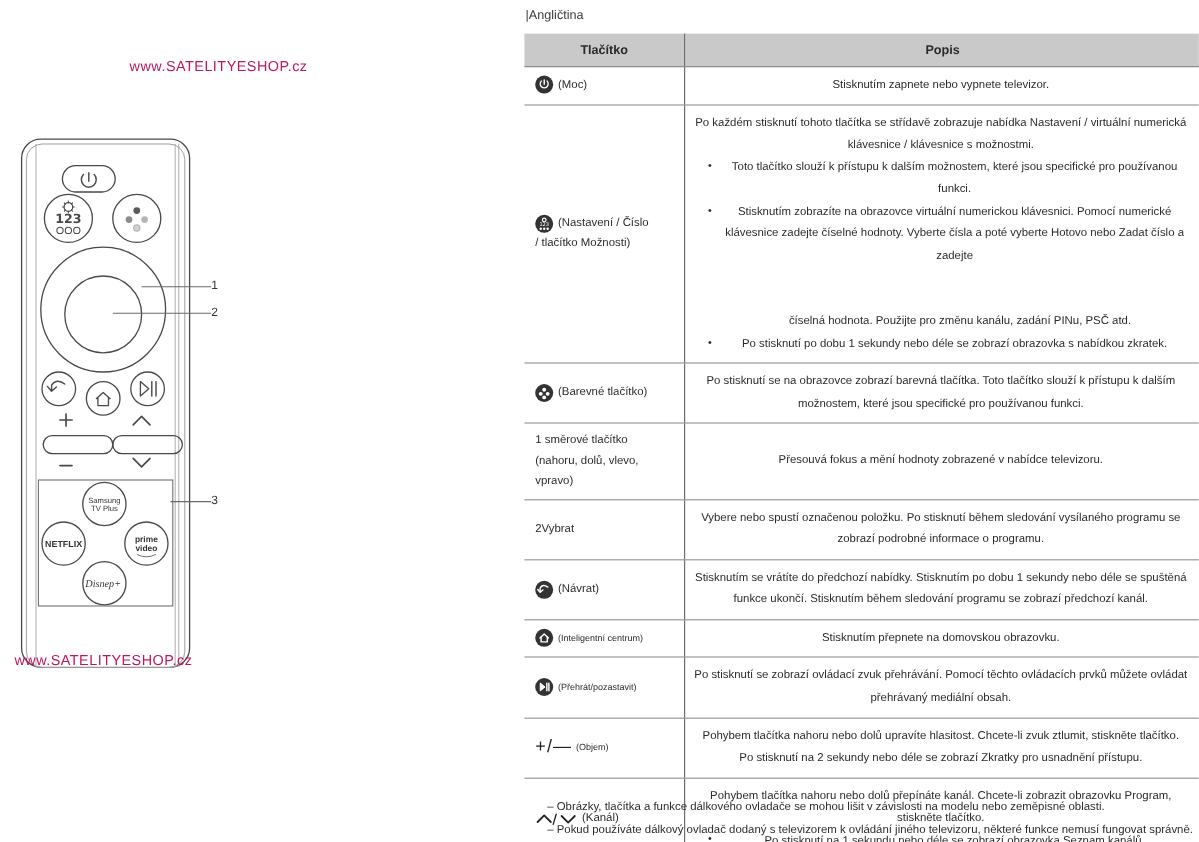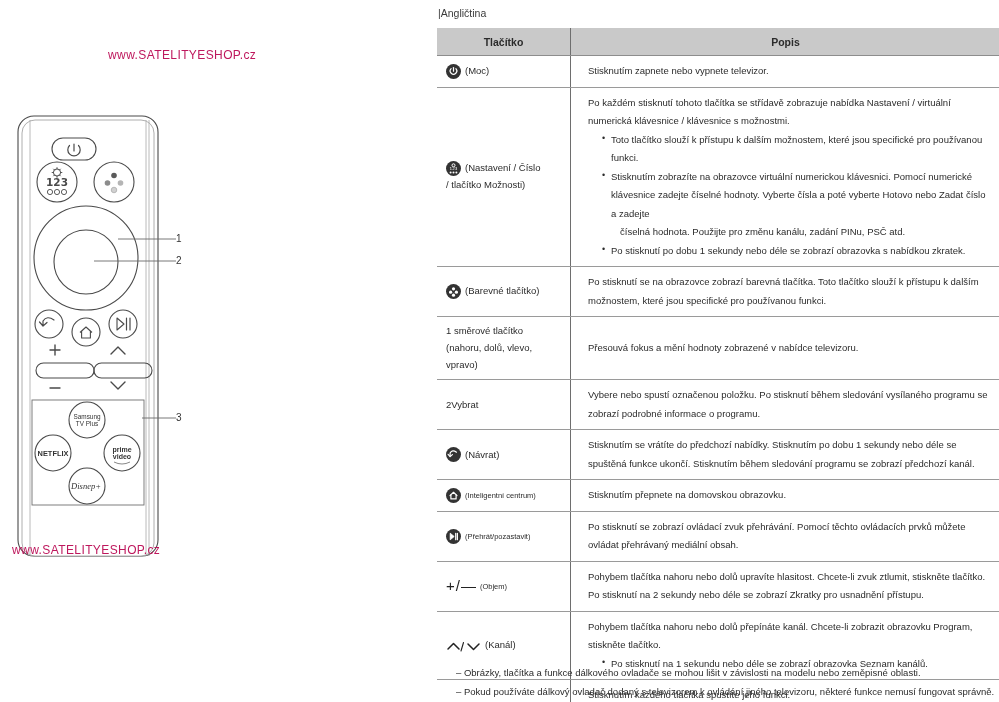--- a/index.html
+++ b/index.html
@@ -90,37 +90,38 @@
     width: 133px;
     border-right: 1px solid #6e6e6e;
     padding-left: 9px;
     padding-right: 4px;
     font-size: 9.5px;
     color: #2b2b2b;
     line-height: 1.75;
     margin-top: 36px;
   }
   table.btn-table td.cell-desc {
-    padding-left: 17px;
+    padding-left: 5px;
     padding-right: 8px;
     font-size: 9.5px;
     color: #2b2b2b;
     line-height: 1.95;
+    text-align: center;
   }
   table.btn-table tr:last-child td { border-bottom: 1px solid #9a9a9a; }
 
   .cell-desc p { margin: 0; }
   .cell-desc ul { margin: 0; padding-left: 14px; list-style: none; }
   .cell-desc ul li { position: relative; padding-left: 9px; margin: 0; }
   .cell-desc ul li:before {
     content: "\2022";
     position: absolute; left: 0; top: -1px;
     font-size: 9px; color: #2b2b2b;
   }
-  .cell-desc .indent { padding-left: 9px; display: block; }
+  .cell-desc .indent { padding-left: 9px; display: block; margin-top: 36px; }
   .desc-small { font-size: 8.5px; line-height: 1.8; }
 
   .btn-label { display: inline-block; vertical-align: middle; }
   .btn-label-sm { font-size: 7.5px; }
 
   
   .glyph {
     display: inline-block;
     vertical-align: middle;
     width: 15px; height: 15px;

